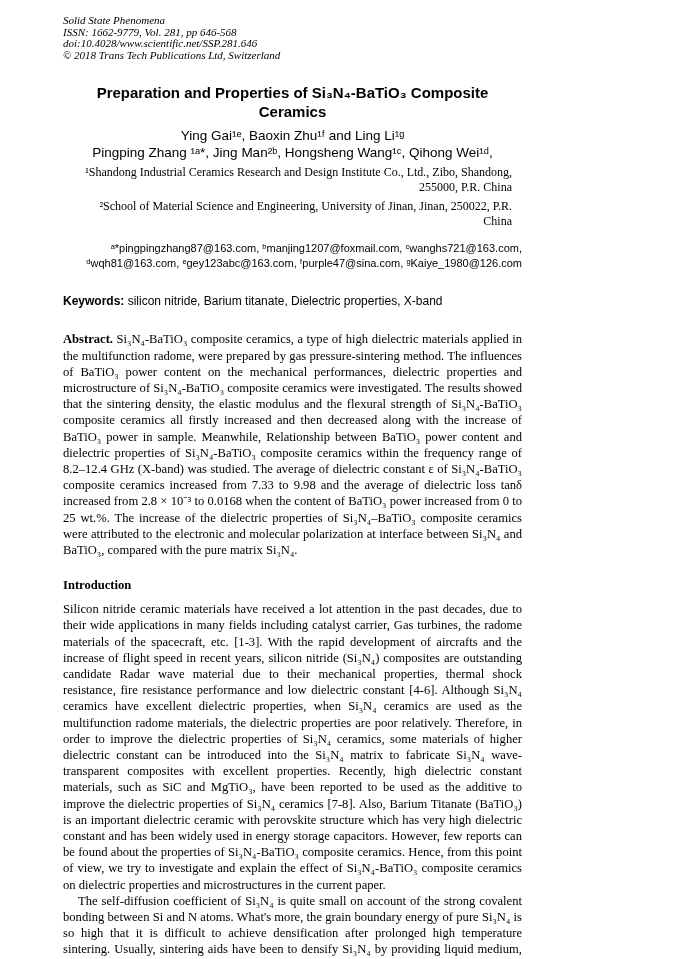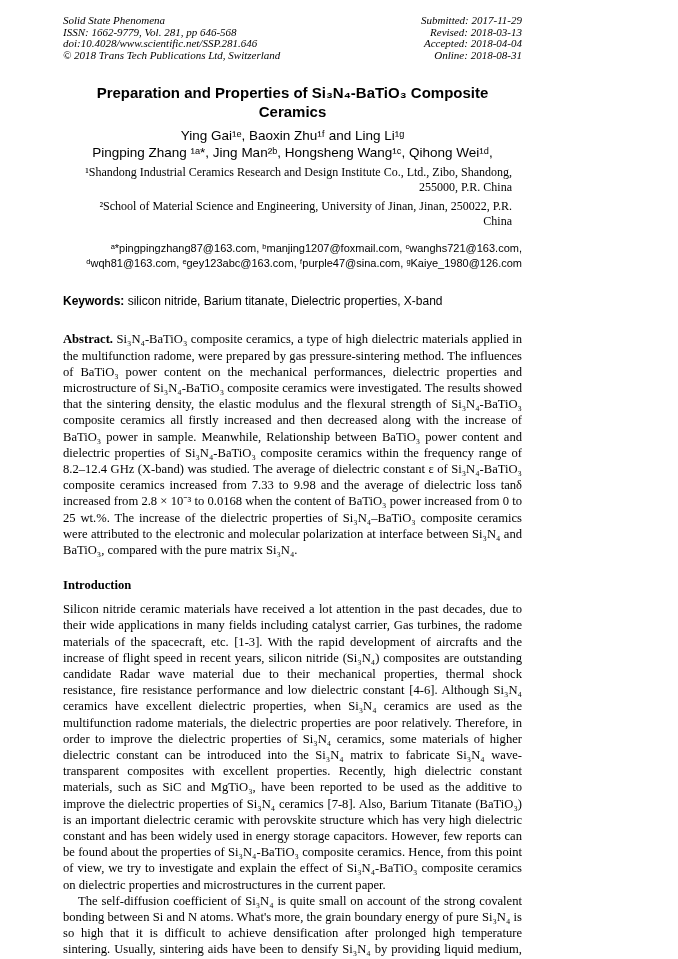--- a/index.html
+++ b/index.html
@@ -83,26 +83,20 @@
 
 <div class="page">
 
   <header class="doc-header">
     <div class="header-left">
       <div>Solid State Phenomena</div>
       <div>ISSN: 1662-9779, Vol. 281, pp 646-568</div>
       <div>doi:10.4028/www.scientific.net/SSP.281.646</div>
       <div>© 2018 Trans Tech Publications Ltd, Switzerland</div>
     </div>
-    <div class="header-right">
-      <div>Submitted: 2017-11-29</div>
-      <div>Revised: 2018-03-13</div>
-      <div>Accepted: 2018-04-04</div>
-      <div>Online: 2018-08-31</div>
-    </div>
   </header>
 
   <h1 class="title">Preparation and Properties of Si₃N₄-BaTiO₃ Composite Ceramics</h1>
 
   <div class="authors">
     <div>Ying Gai¹ᵉ, Baoxin Zhu¹ᶠ and Ling Li¹ᵍ</div>
     <div>Pingping Zhang ¹ᵃ*, Jing Man²ᵇ, Hongsheng Wang¹ᶜ, Qihong Wei¹ᵈ,</div>
   </div>
 
   <div class="affiliation">¹Shandong Industrial Ceramics Research and Design Institute Co., Ltd., Zibo, Shandong, 255000, P.R. China</div>

